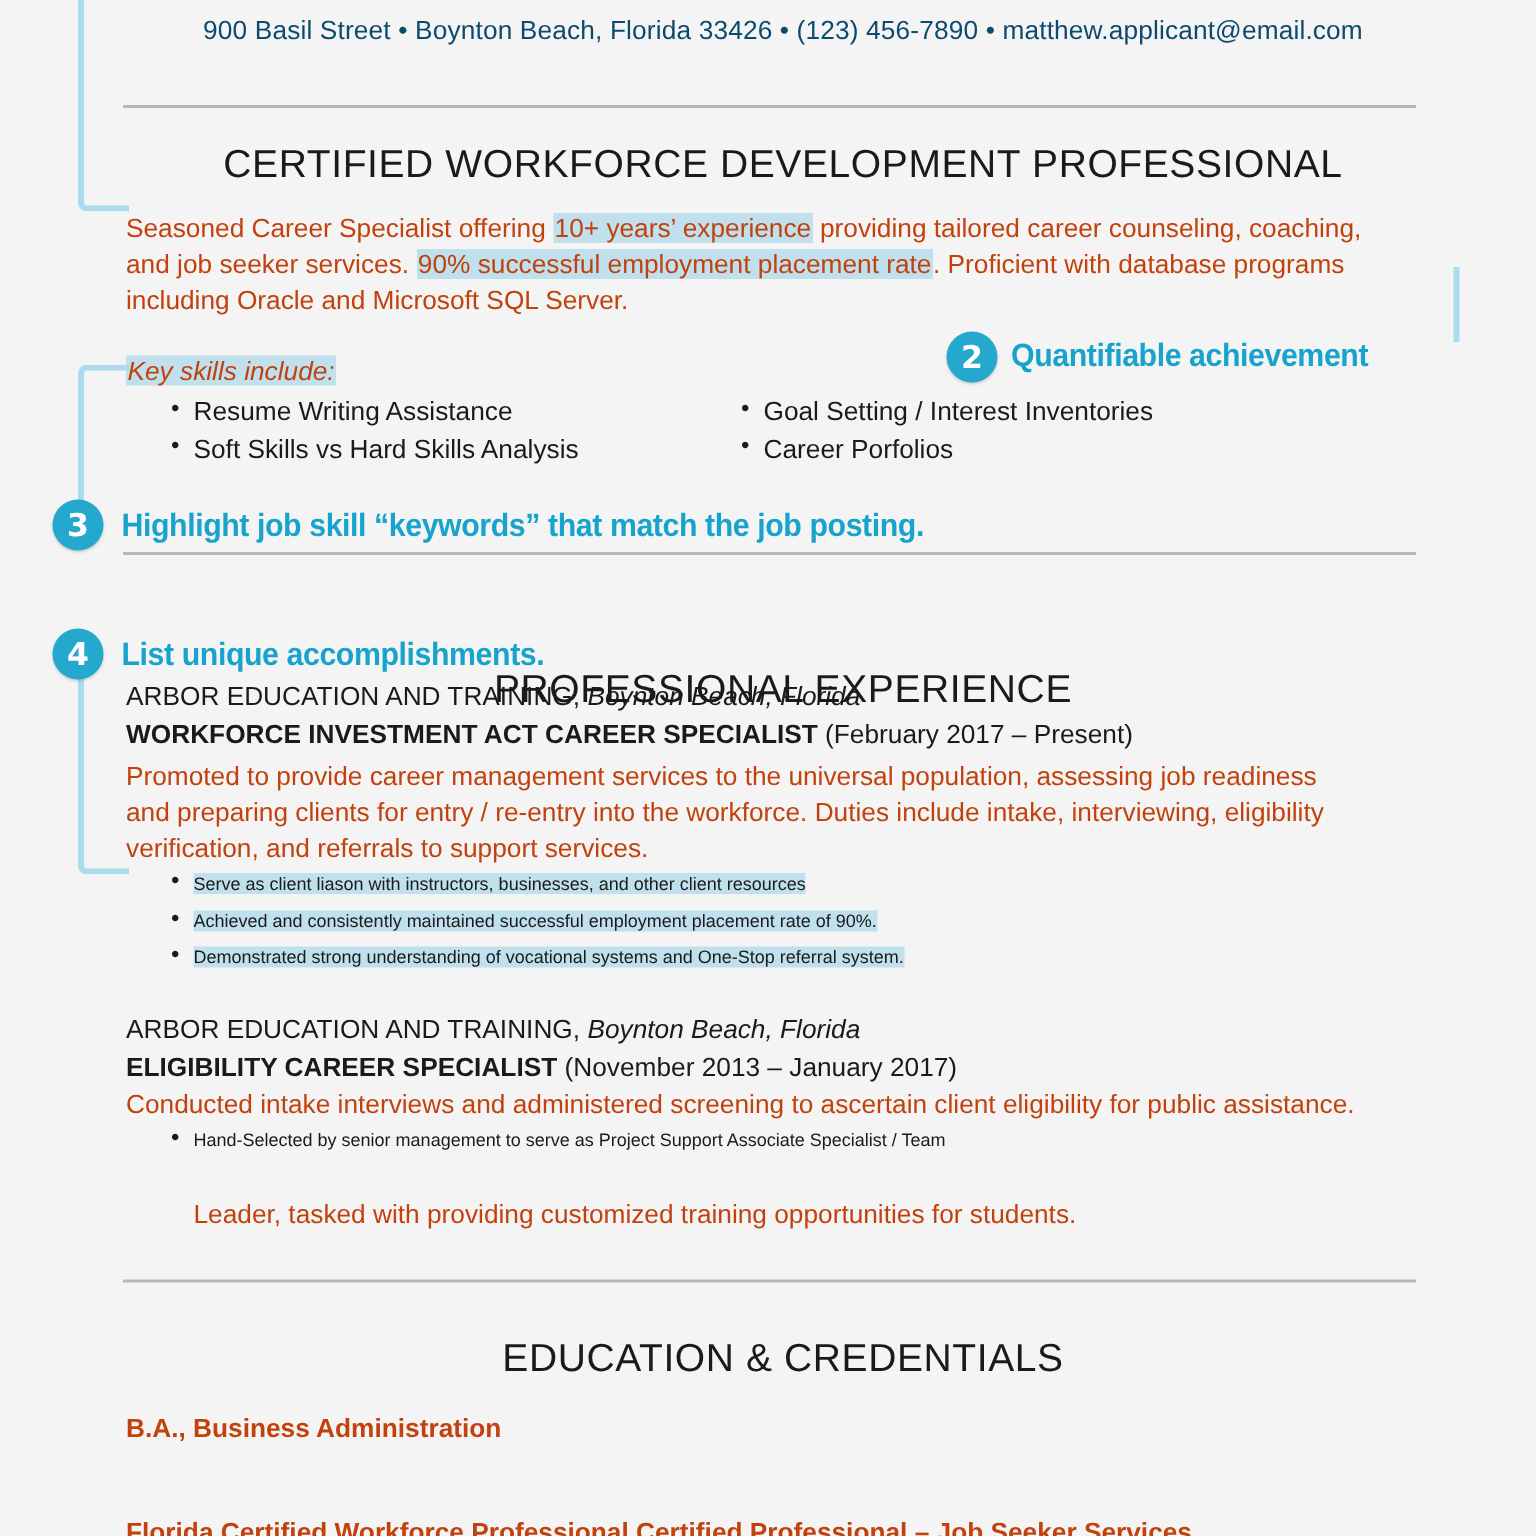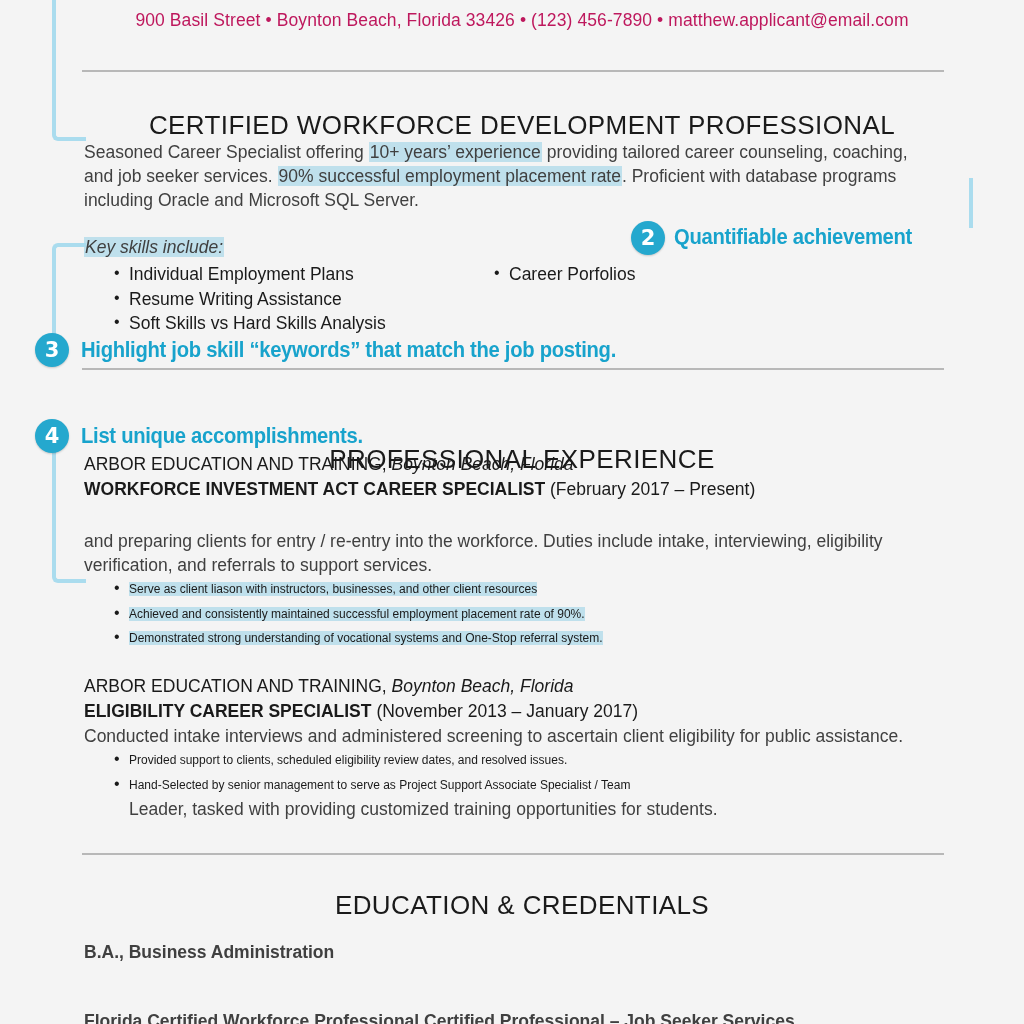--- a/index.html
+++ b/index.html
@@ -12,32 +12,32 @@
     position:relative;
   }
   #page{position:relative;width:1024px;height:1024px;}
 
   
   .resume{
     position:absolute;left:0;top:0;width:1024px;height:1024px;
   }
   .contact{
     position:absolute;left:82px;top:10px;width:880px;
-    text-align:center;font-size:17.5px;color:#be185d;letter-spacing:.1px;
+    text-align:center;font-size:17.5px;color:#0c4a6e;letter-spacing:.1px;
     white-space:nowrap;
   }
   .rule{
     position:absolute;height:0;border-top:2px solid #b8b8b8;
   }
   .sect-title{
     position:absolute;width:880px;left:82px;text-align:center;
     font-size:26px;font-weight:400;letter-spacing:.4px;color:#1a1a1a;
   }
   .para{
-    position:absolute;font-size:17.5px;line-height:24.4px;color:#404040;
+    position:absolute;font-size:17.5px;line-height:24.4px;color:#c2410c;
   }
   .hl{background:#bfe0ec;padding:0 1px;}
 
   ul.skills{margin:0;padding:0;list-style:none;}
   ul.skills li{
     font-size:17.5px;line-height:24.5px;position:relative;padding-left:17px;
   }
   ul.skills li:before{
     content:"\2022";position:absolute;left:2px;top:-1px;font-size:16px;
   }
@@ -79,76 +79,76 @@
 <body>
 
 <div id="page">
 
   <div class="resume">
 
     <div class="contact">900 Basil Street  •  Boynton Beach, Florida 33426  •  (123) 456-7890  •  matthew.applicant@email.com</div>
 
     <div class="rule" style="left:82px;top:70px;width:862px;"></div>
 
-    <div class="sect-title" style="top:110px;text-align:center;">CERTIFIED WORKFORCE DEVELOPMENT PROFESSIONAL</div>
+    <div class="sect-title" style="top:94px;text-align:center;">CERTIFIED WORKFORCE DEVELOPMENT PROFESSIONAL</div>
 
     <div class="para" style="left:84px;top:140px;">
       <span>Seasoned Career Specialist offering </span><span class="hl">10+ years’ experience</span><span> providing tailored career counseling, coaching,</span>
     </div>
     <div class="para" style="left:84px;top:164px;">
       <span>and job seeker services. </span><span class="hl">90% successful employment placement rate</span><span>. Proficient with database programs</span>
     </div>
     <div class="para" style="left:84px;top:188px;">including Oracle and Microsoft SQL Server.</div>
 
     <div class="para" style="left:84px;top:235px;">
       <span class="hl" style="font-style:italic;">Key skills include:</span>
     </div>
 
     <ul class="skills" style="position:absolute;left:112px;top:262px;width:380px;">
-      <li><span>Individual Employment Plans</span></li>
       <li><span>Resume Writing Assistance</span></li>
       <li><span>Soft Skills vs Hard Skills Analysis</span></li>
     </ul>
     <ul class="skills" style="position:absolute;left:492px;top:262px;width:420px;">
+      <li><span>Goal Setting / Interest Inventories</span></li>
       <li><span>Career Porfolios</span></li>
     </ul>
 
     <div class="rule" style="left:82px;top:368px;width:862px;"></div>
 
     <div class="sect-title" style="top:402px;margin-top:42px;">PROFESSIONAL EXPERIENCE</div>
 
     <div class="job-emp" style="position:absolute;left:84px;top:452px;">
       <span>ARBOR EDUCATION AND TRAINING,</span>
       <i>Boynton Beach, Florida</i>
     </div>
     <div class="job-title" style="position:absolute;left:84px;top:477px;">
       <b>WORKFORCE INVESTMENT ACT CAREER SPECIALIST</b>
       <span>(February 2017 – Present)</span>
     </div>
+    <div class="para" style="left:84px;top:505px;">Promoted to provide career management services to the universal population, assessing job readiness</div>
     <div class="para" style="left:84px;top:529px;">and preparing clients for entry / re-entry into the workforce. Duties include intake, interviewing, eligibility</div>
     <div class="para" style="left:84px;top:553px;">verification, and referrals to support services.</div>
 
     <ul class="bullets" style="position:absolute;left:112px;top:577px;width:800px;">
       <li><span class="txt">Serve as client liason with instructors, businesses, and other client resources</span></li>
       <li><span class="txt">Achieved and consistently maintained successful employment placement rate of 90%.</span></li>
       <li><span class="txt">Demonstrated strong understanding of vocational systems and One-Stop referral system.</span></li>
     </ul>
 
     <div class="job-emp" style="position:absolute;left:84px;top:674px;">
       <span>ARBOR EDUCATION AND TRAINING,</span>
       <i>Boynton Beach, Florida</i>
     </div>
     <div class="job-title" style="position:absolute;left:84px;top:699px;">
       <b>ELIGIBILITY CAREER SPECIALIST</b>
       <span>(November 2013 – January 2017)</span>
     </div>
     <div class="para" style="left:84px;top:724px;">Conducted intake interviews and administered screening to ascertain client eligibility for public assistance.</div>
 
     <ul class="bullets" style="position:absolute;left:112px;top:748px;width:820px;">
-      <li><span>Provided support to clients, scheduled eligibility review dates, and resolved issues.</span></li>
       <li><span>Hand-Selected by senior management to serve as Project Support Associate Specialist / Team</span></li>
     </ul>
     <div class="para" style="left:129px;top:797px;">Leader, tasked with providing customized training opportunities for students.</div>
 
     <div class="rule" style="left:82px;top:853px;width:862px;"></div>
 
     <div class="sect-title" style="top:890px;">EDUCATION &amp; CREDENTIALS</div>
 
     <div class="para" style="left:84px;top:940px;font-weight:bold;">
       <span>B.A., Business Administration</span>

